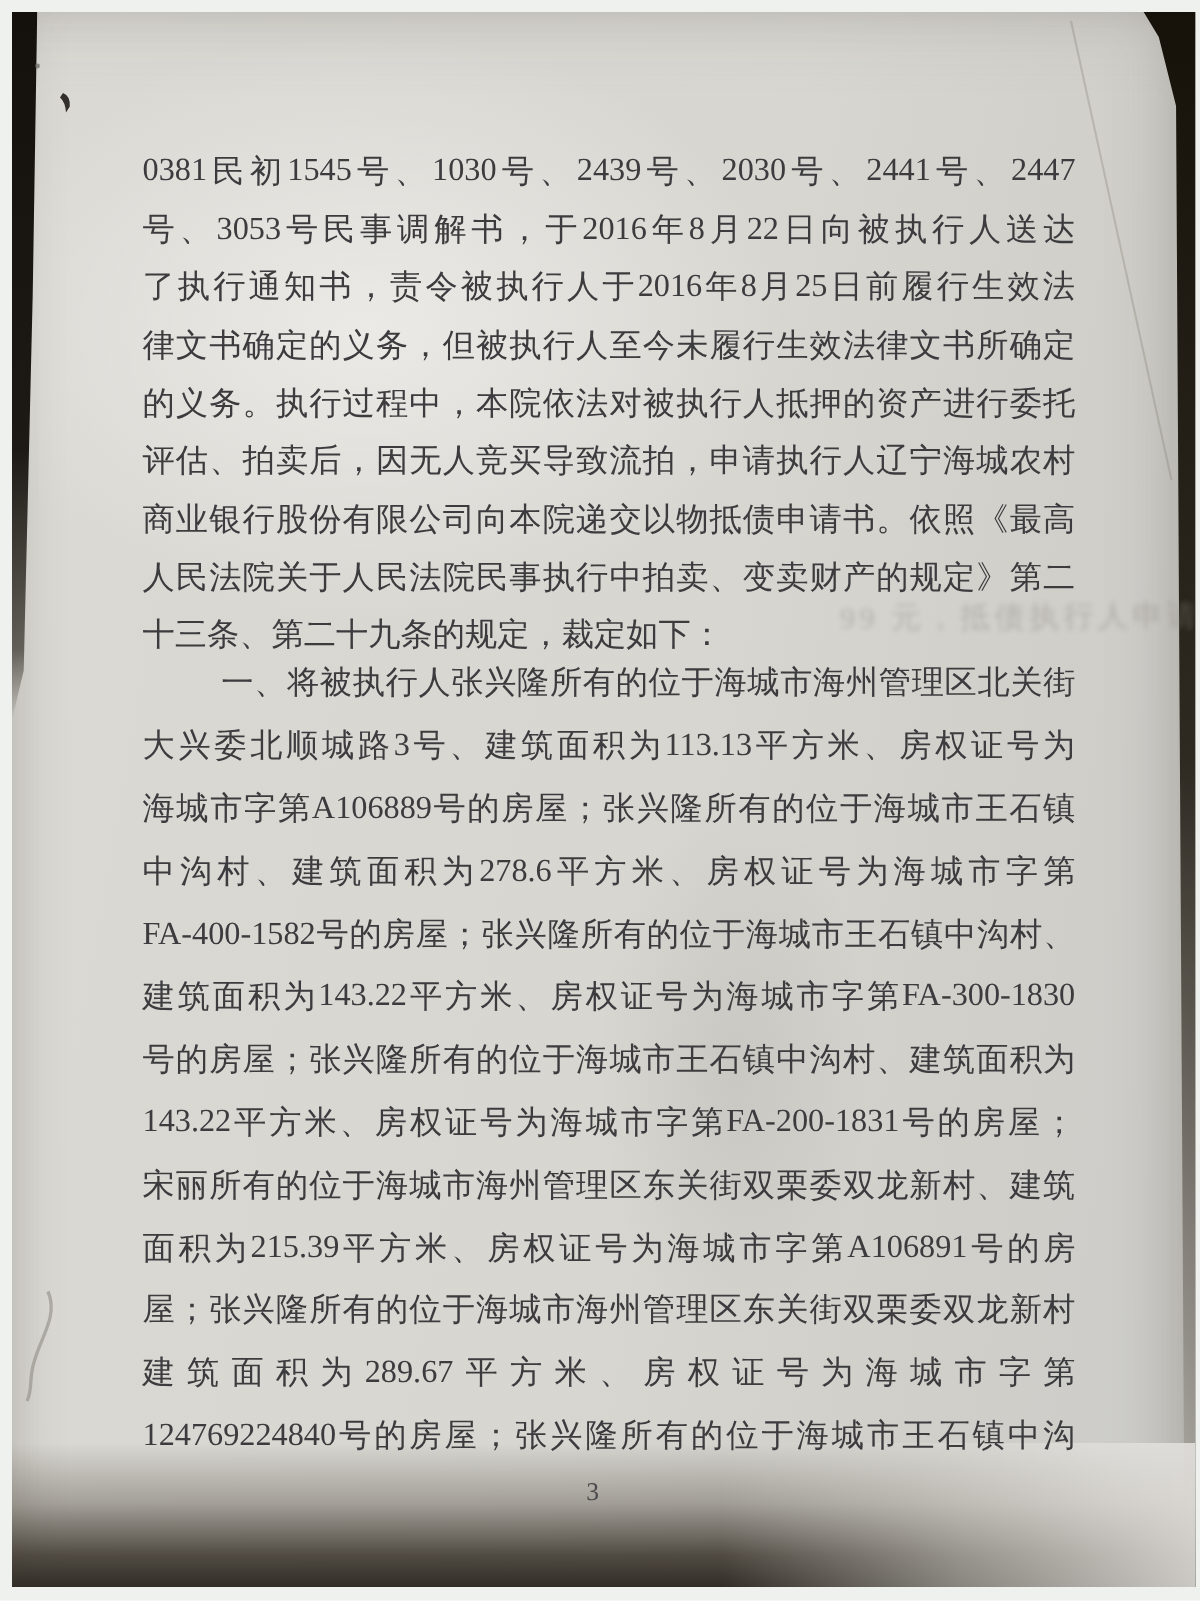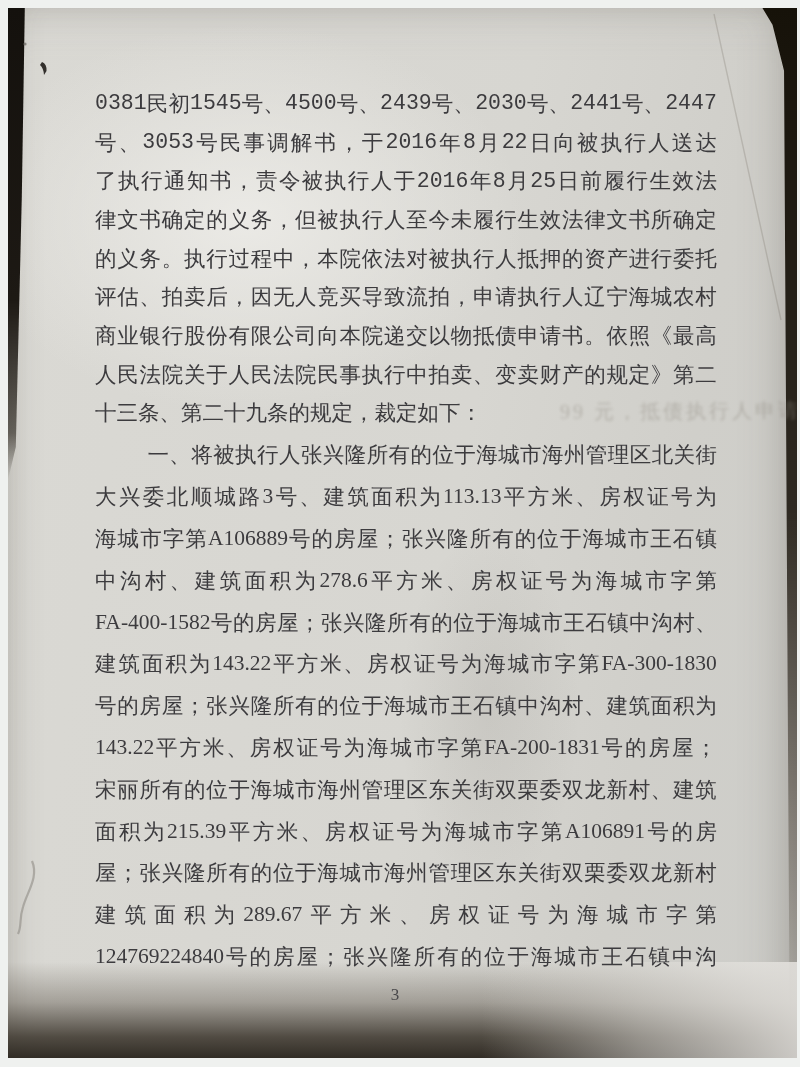--- a/index.html
+++ b/index.html
@@ -37,21 +37,21 @@
     position:absolute;left:0;right:0;bottom:0;height:96px;
     background-image:
       linear-gradient(to right, rgba(228,226,222,0) 0%, rgba(228,226,222,0) 60%, rgba(222,220,215,0.50) 80%, rgba(230,228,224,0.85) 100%),
       linear-gradient(to bottom, rgba(84,76,65,0) 0%, rgba(84,76,65,0.40) 42%, rgba(62,56,47,0.88) 78%, rgba(43,38,31,0.96) 100%);
   }
   
   .textblock{
     position:absolute;left:87px;width:622px;
     color:#3c3b3e;font-size:21.5px;
   }
-  .p1{top:76px;font-family:Liberation Mono, monospace;}
+  .p1{top:86px;}
   .p2{top:426px;}
   .p1 .line{height:38.7px;}
   .p2 .line{height:41.8px;}
   .line{
     display:flex;justify-content:space-between;align-items:center;
     white-space:nowrap;
   }
   .line.start{justify-content:flex-start;}
   .line span{display:inline-block;}
   .indent{width:52px;flex:0 0 auto;}
@@ -87,21 +87,21 @@
     </svg>
 
     <div class="textblock p1">
         <div class="line">
           <span>0381</span>
           <span>民</span>
           <span>初</span>
           <span>1545</span>
           <span>号</span>
           <span>、</span>
-          <span>4500</span>
+          <span>1030</span>
           <span>号</span>
           <span>、</span>
           <span>2439</span>
           <span>号</span>
           <span>、</span>
           <span>2030</span>
           <span>号</span>
           <span>、</span>
           <span>2441</span>
           <span>号</span>

